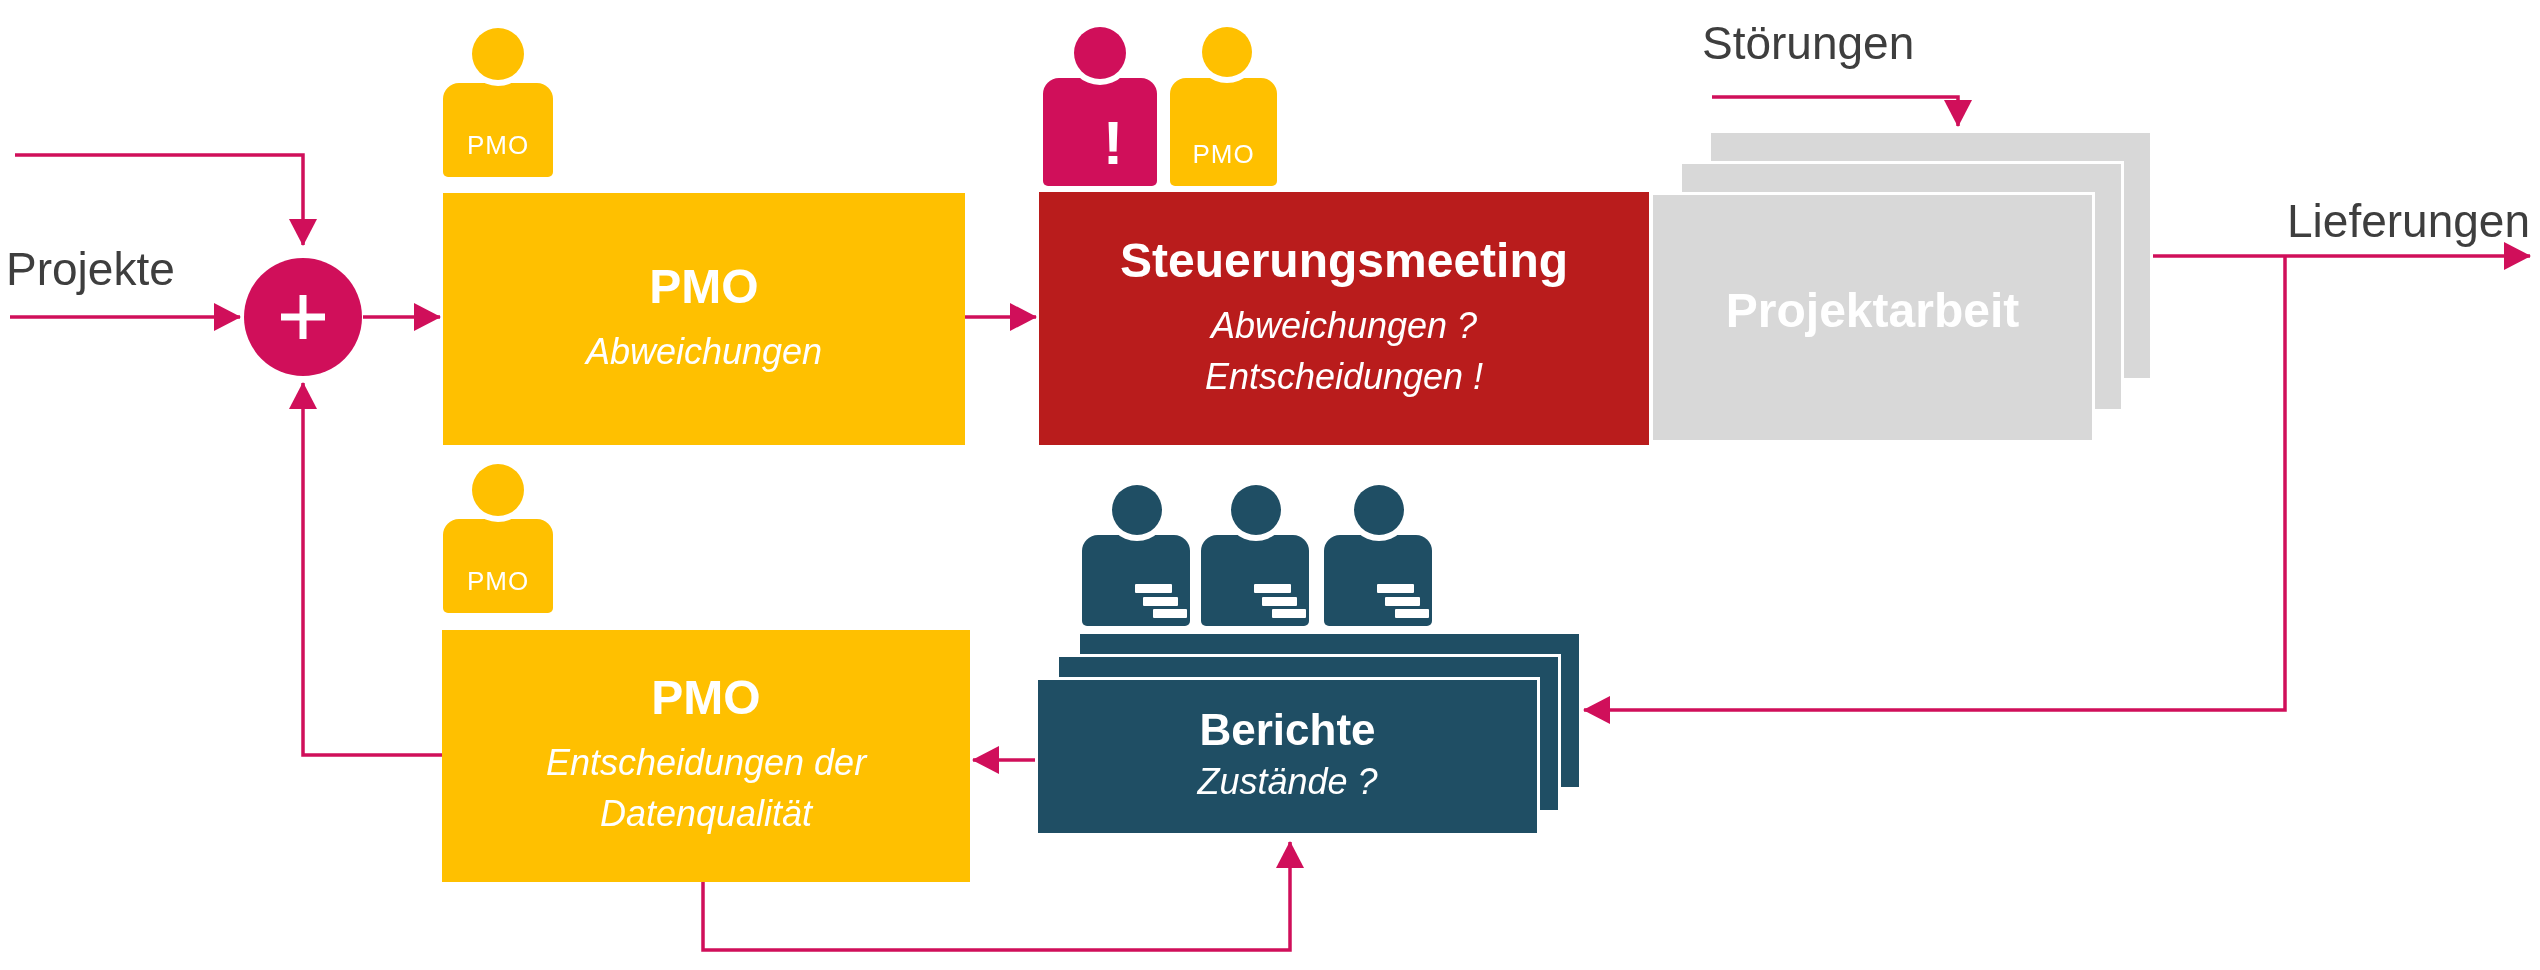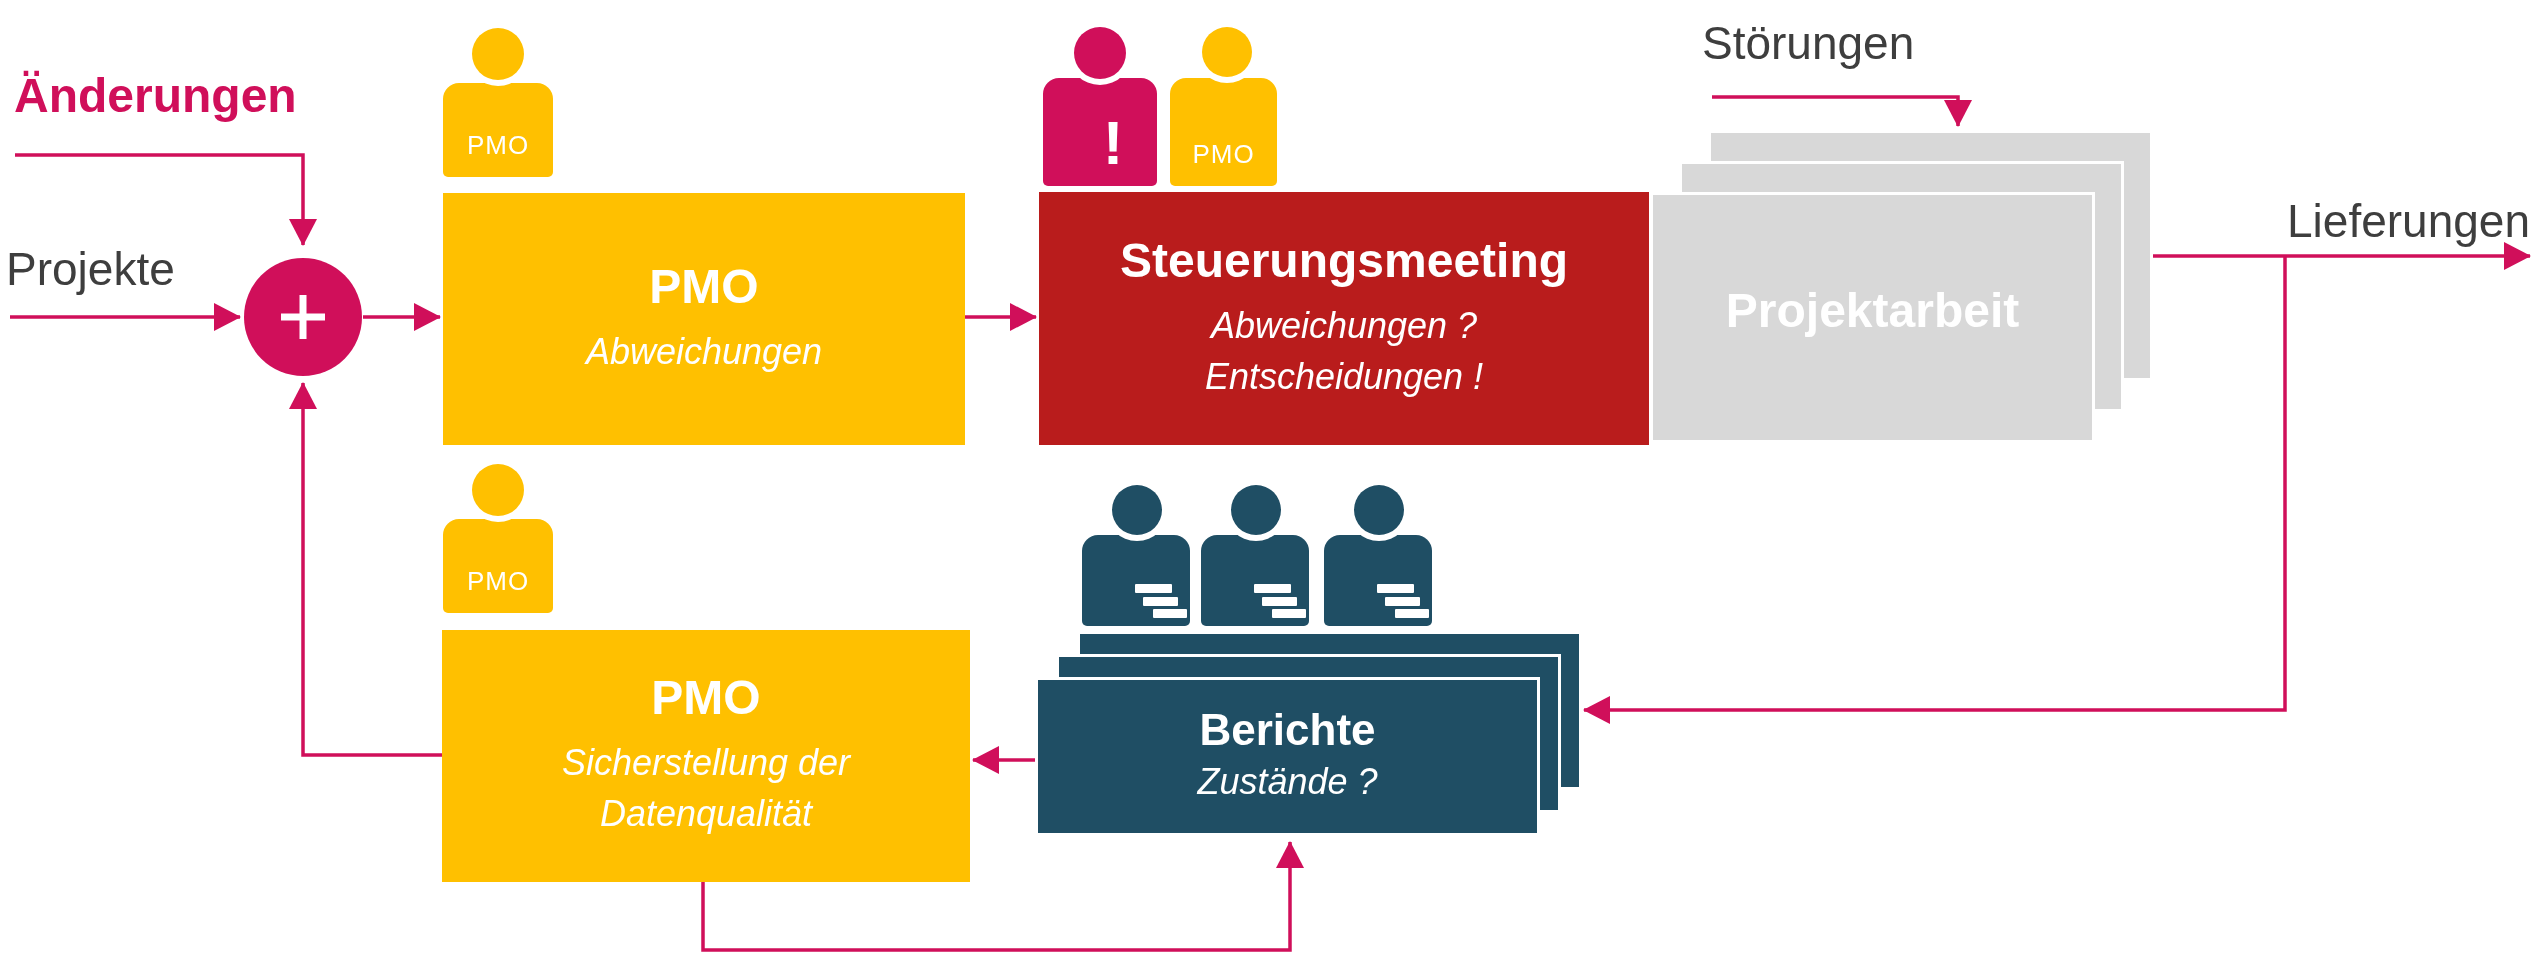--- a/index.html
+++ b/index.html
@@ -60,21 +60,20 @@
       <path d="M703,882 V950 H1290 V842" marker-end="url(#arr)"></path>
       <path d="M442,755 H303 V383" marker-end="url(#arr)"></path>
     </g>
 
     <g>
       <circle cx="303" cy="317" r="59" fill="#d00f5a" stroke="none"></circle>
       <path d="M303,295 V339 M281,317 H325" stroke="#ffffff" stroke-width="7"></path>
     </g>
   </svg>
 
-  <div class="lbl accent" style="left:14px;top:68px;">Änderungen</div>
   <div class="lbl" style="left:6px;top:242px;text-align:right;">Projekte</div>
   <div class="lbl" style="left:1702px;top:16px;">Störungen</div>
   <div class="lbl" style="left:2287px;top:182px;margin-top:12px;">Lieferungen</div>
 
   <div class="person" style="left:443px;top:28px;width:110px;height:149px;">
     <div class="torso" style="left:0;top:55px;width:110px;height:94px;background:#ffc000;">
       <span class="badge">PMO</span>
     </div>
     <div class="head" style="left:29px;top:0;width:52px;height:52px;background:#ffc000;"></div>
   </div>
@@ -140,17 +139,17 @@
 
   <div class="person" style="left:443px;top:464px;width:110px;height:149px;">
     <div class="torso" style="left:0;top:55px;width:110px;height:94px;background:#ffc000;">
       <span class="badge">PMO</span>
     </div>
     <div class="head" style="left:29px;top:0;width:52px;height:52px;background:#ffc000;"></div>
   </div>
 
   <div class="node" style="left:442px;top:630px;width:528px;height:252px;background:#ffc000;">
     <div class="title">PMO</div>
-    <div class="sub">Sicherstellung der</div>
+    <div class="sub">Entscheidungen der</div>
     <div class="sub">Datenqualität</div>
   </div>
 
 </div>
 
 </body></html>

